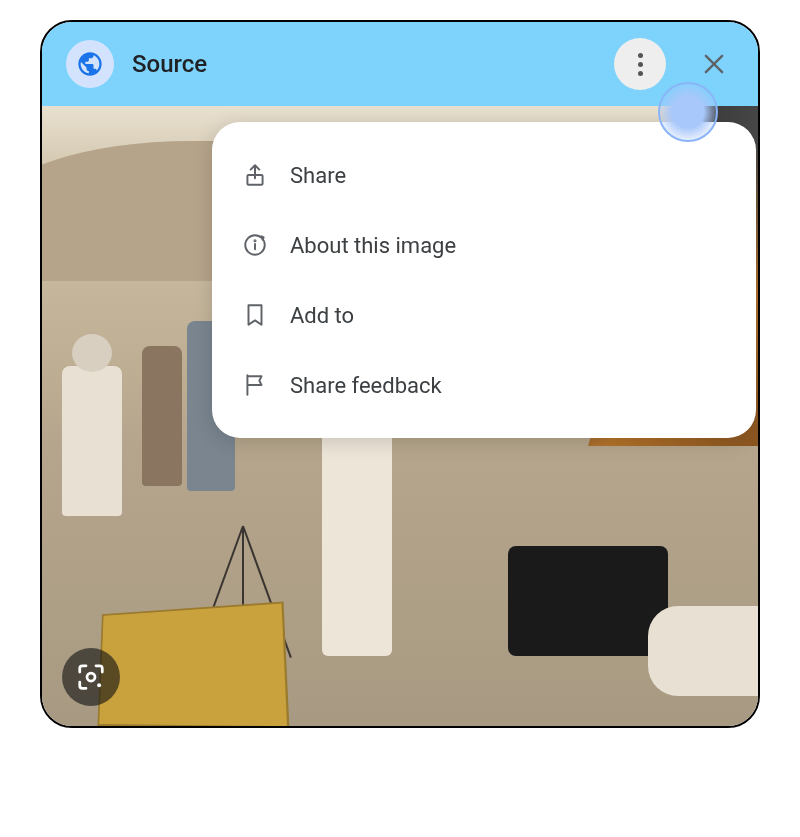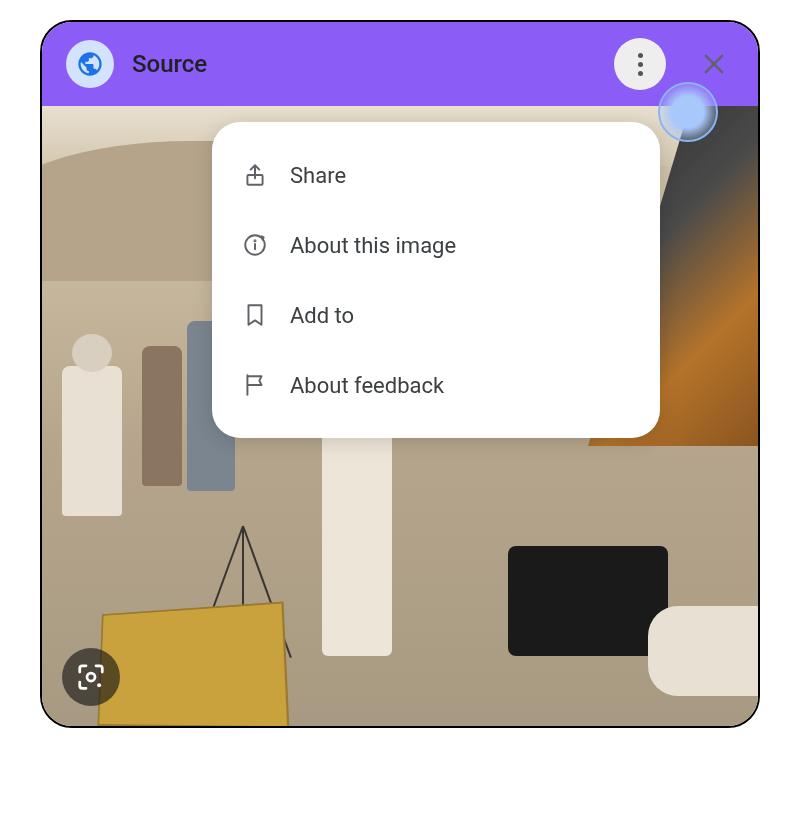--- a/index.html
+++ b/index.html
@@ -22,21 +22,21 @@
       border: 2px solid #000;
       border-radius: 32px;
       overflow: hidden;
       background: #fff;
       position: relative;
     }
     .header {
       display: flex;
       align-items: center;
       padding: 16px 24px;
-      background: #8b5cf6;
+      background: #7dd3fc;
       gap: 18px;
     }
     .globe-wrap {
       width: 48px;
       height: 48px;
       border-radius: 50%;
       background: #d3e3fd;
       display: flex;
       align-items: center;
       justify-content: center;
@@ -219,21 +219,21 @@
       display: flex;
       align-items: center;
       justify-content: center;
       cursor: pointer;
     }
     .lens-svg { width: 30px; height: 30px; }
     .dropdown {
       position: absolute;
       left: 170px;
       top: 100px;
-      width: 448px;
+      width: 544px;
       background: #fff;
       border-radius: 28px;
       box-shadow: 0 4px 20px rgba(0,0,0,0.15);
       padding: 18px 0;
       z-index: 10;
     }
     .menu-item {
       display: flex;
       align-items: center;
       padding: 22px 30px;
@@ -348,19 +348,19 @@
           </svg>
       </span>
       <span class="menu-label">Add to</span>
     </div>
     <div class="menu-item">
       <span class="menu-icon">
         <svg viewBox="0 0 24 24">
             <path d="M5 3v18M5 4h13l-2 4 2 4H5" stroke-linejoin="round" stroke-linecap="round"></path>
           </svg>
       </span>
-      <span class="menu-label">About feedback</span>
+      <span class="menu-label">Share feedback</span>
     </div>
   </div>
 
   <div class="highlight-pulse"></div>
 
 </div>
 
 </body></html>

